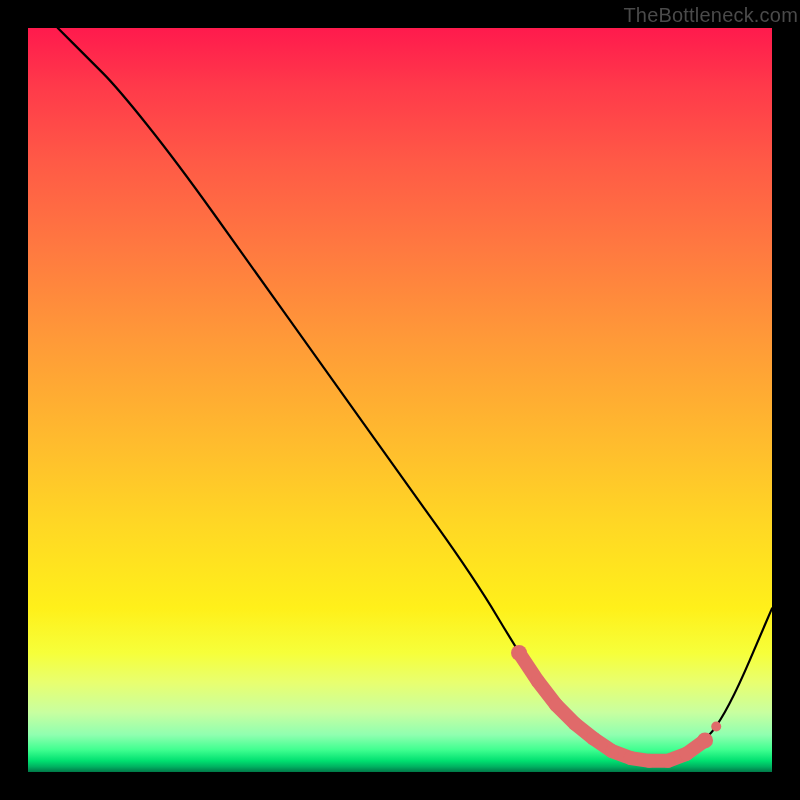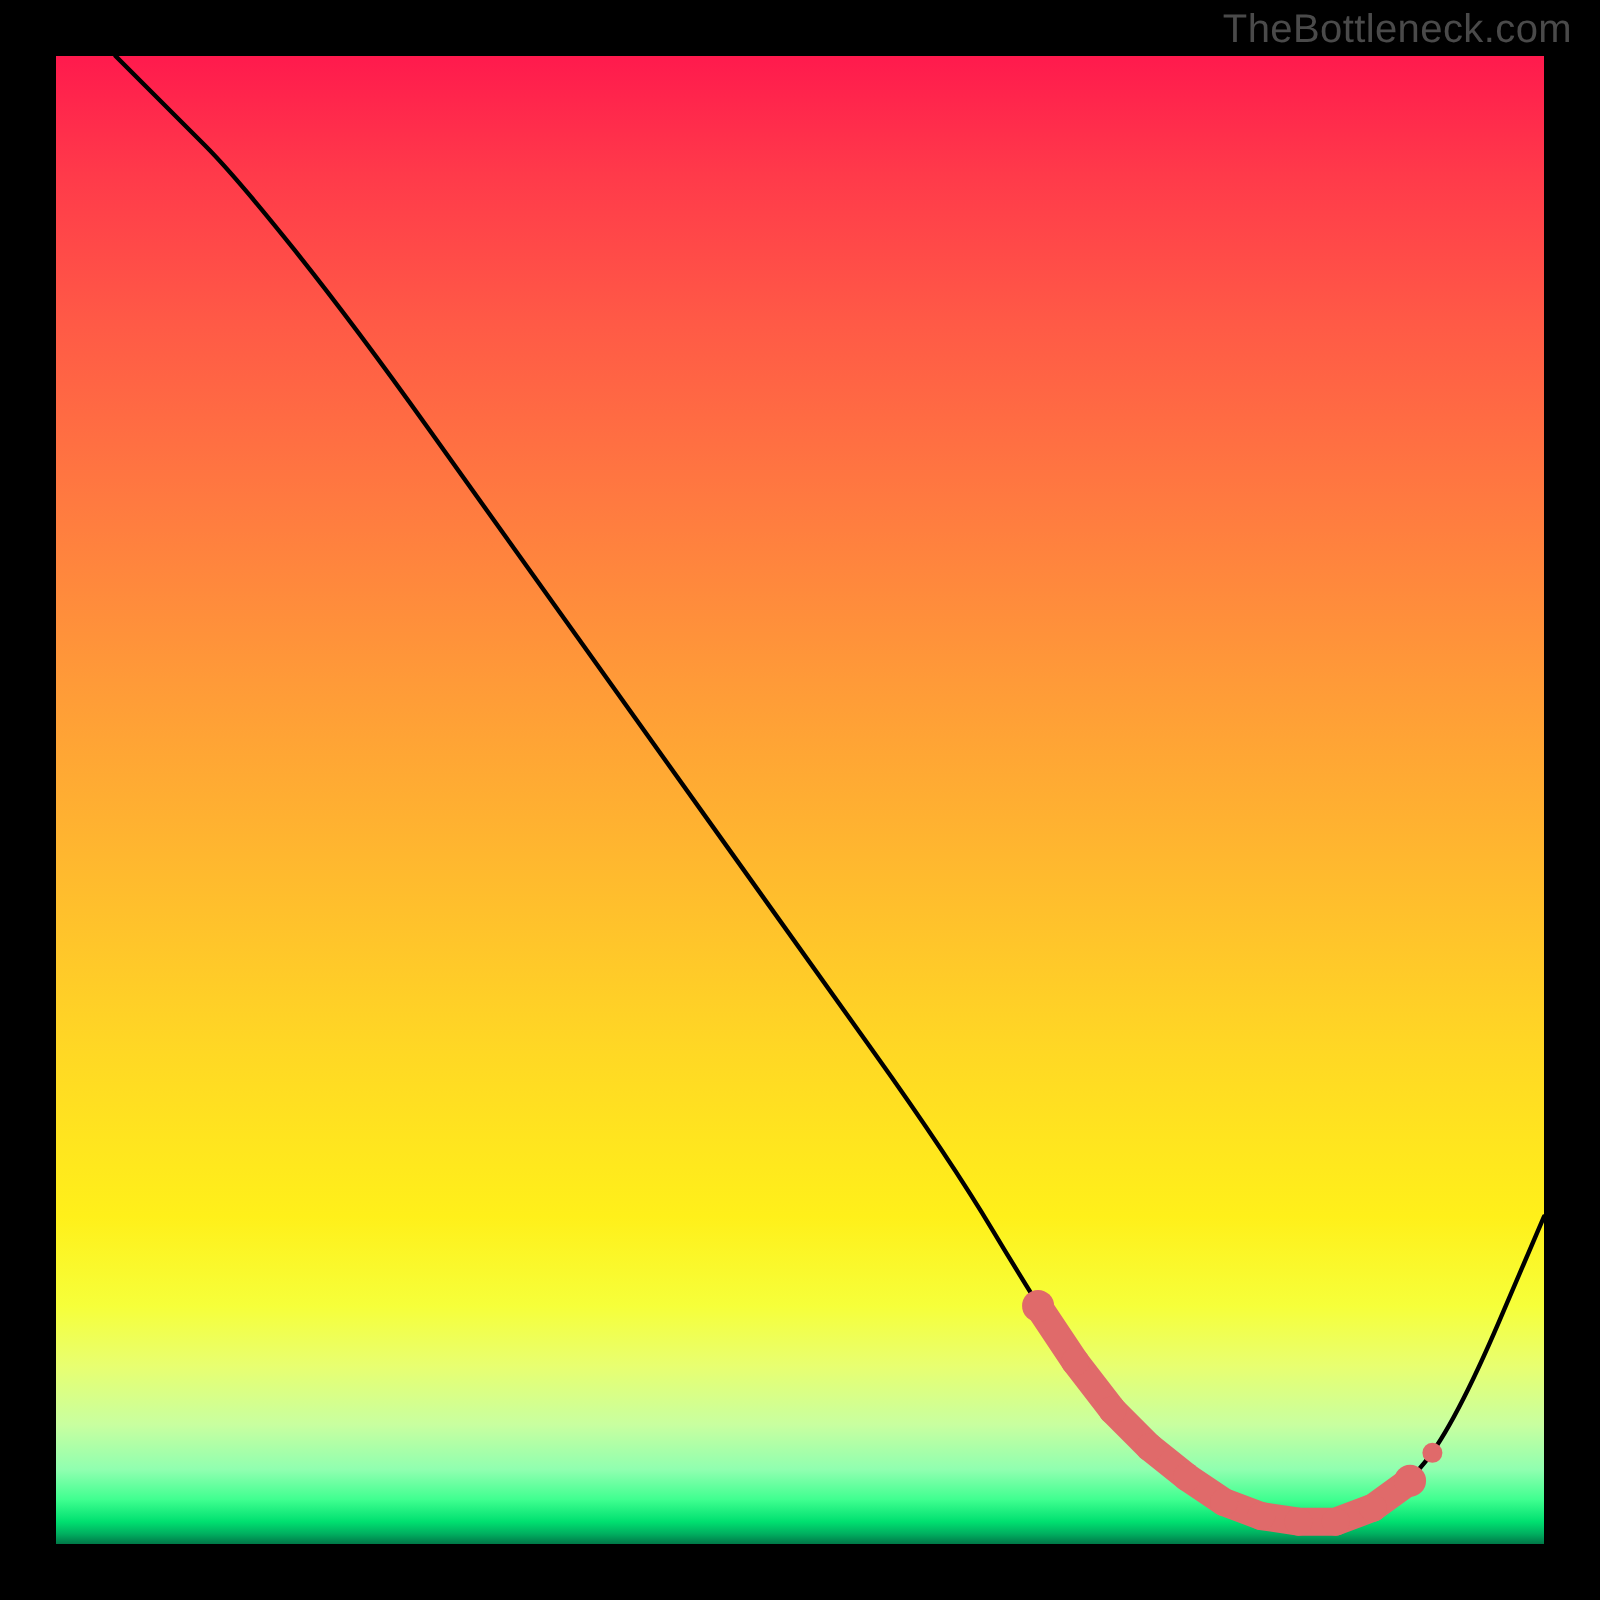--- a/index.html
+++ b/index.html
@@ -7,21 +7,21 @@
     width: 800px;
     height: 800px;
     background: #000;
     font-family: Arial, sans-serif;
     position: relative;
     overflow: hidden;
   }
   .watermark {
     position: absolute;
     top: 4px;
-    right: 14px;
+    right: 2px;
     font-size: 20px;
     color: #4a4a4a;
     font-weight: 400;
     z-index: 20;
     letter-spacing: 0.2px;
     text-align: right;
   }
   .plot {
     position: absolute;
     left: 28px;

